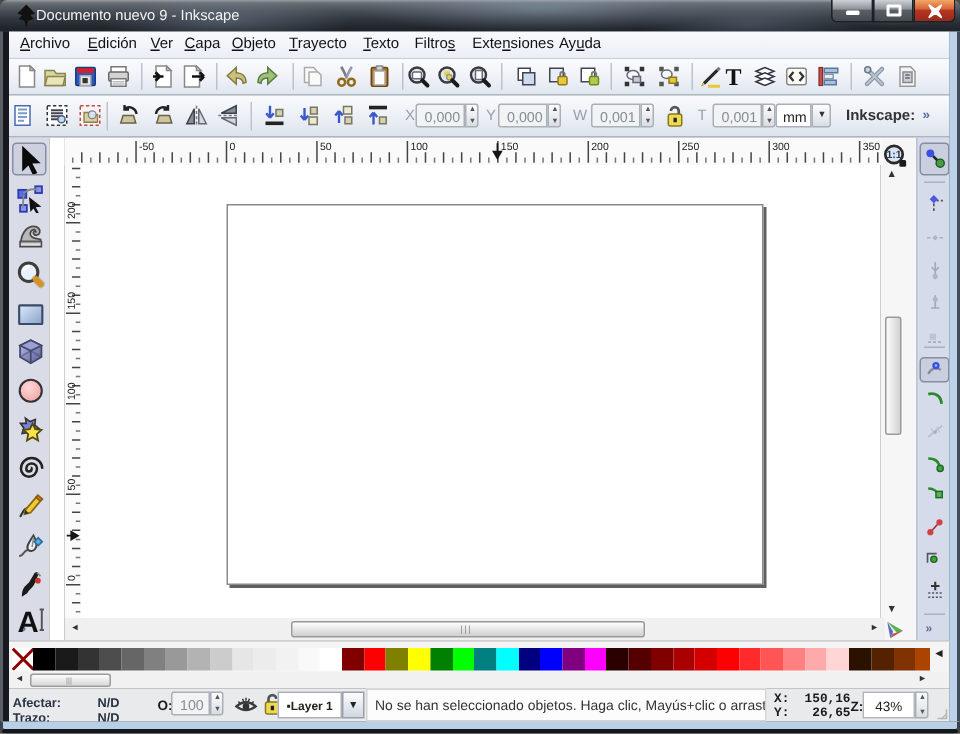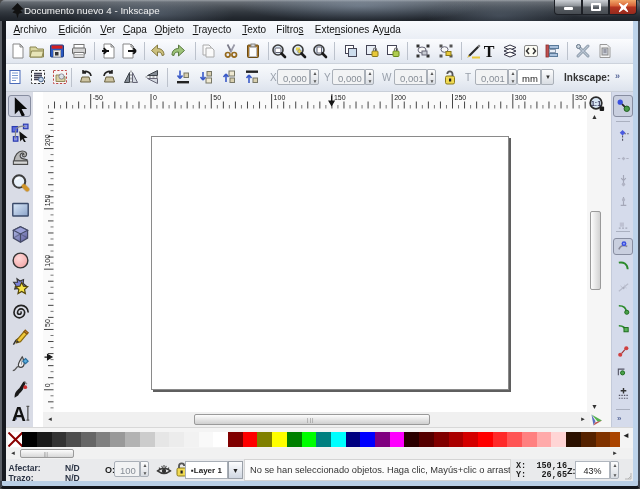--- a/index.html
+++ b/index.html
@@ -93,21 +93,21 @@
 </style></head>
 <body>
 <div id="win">
   <div class="abs" id="titlebar">
       <div class="abs haze"></div>
       <div class="abs" style="left:548px;top:0;width:95px;height:19px;background:radial-gradient(ellipse 60px 16px at 50% 30%, rgba(190,200,215,.30), transparent 75%);"></div>
     </div>
   <svg class="abs" id="inkicon" width="17" height="16" viewBox="0 0 17 16">
     <path d="M8.5 0 L14.5 6.2 L11.2 7 L13.5 9.6 L9.8 10.8 L8.5 15.5 L7.2 10.8 L3.5 9.6 L5.8 7 L2.5 6.2 Z" fill="#111"></path>
   </svg>
-  <div class="abs" id="titletext">Documento nuevo 4 - Inkscape</div>
+  <div class="abs" id="titletext">Documento nuevo 9 - Inkscape</div>
   <div class="abs wbtn" id="btnmin">
       <span style="position:absolute;left:9px;top:7px;width:9px;height:3px;background:#fff;border-radius:1px;"></span>
     </div>
   <div class="abs wbtn" id="btnmax">
       <span style="position:absolute;left:8px;top:3px;width:10px;height:8px;border:2px solid #fff;border-radius:1px;"></span>
     </div>
   <div class="abs wbtn" id="btnclose">
       <svg style="position:absolute;left:7px;top:2px;" width="13" height="11" viewBox="0 0 13 11">
         <path d="M2.5 1.5 L6.5 4.4 L10.5 1.5 L8.2 5.5 L10.5 9.5 L6.5 6.6 L2.5 9.5 L4.8 5.5 Z" fill="#fff" stroke="#fff" stroke-width="1.2" stroke-linejoin="round"></path>
       </svg>

